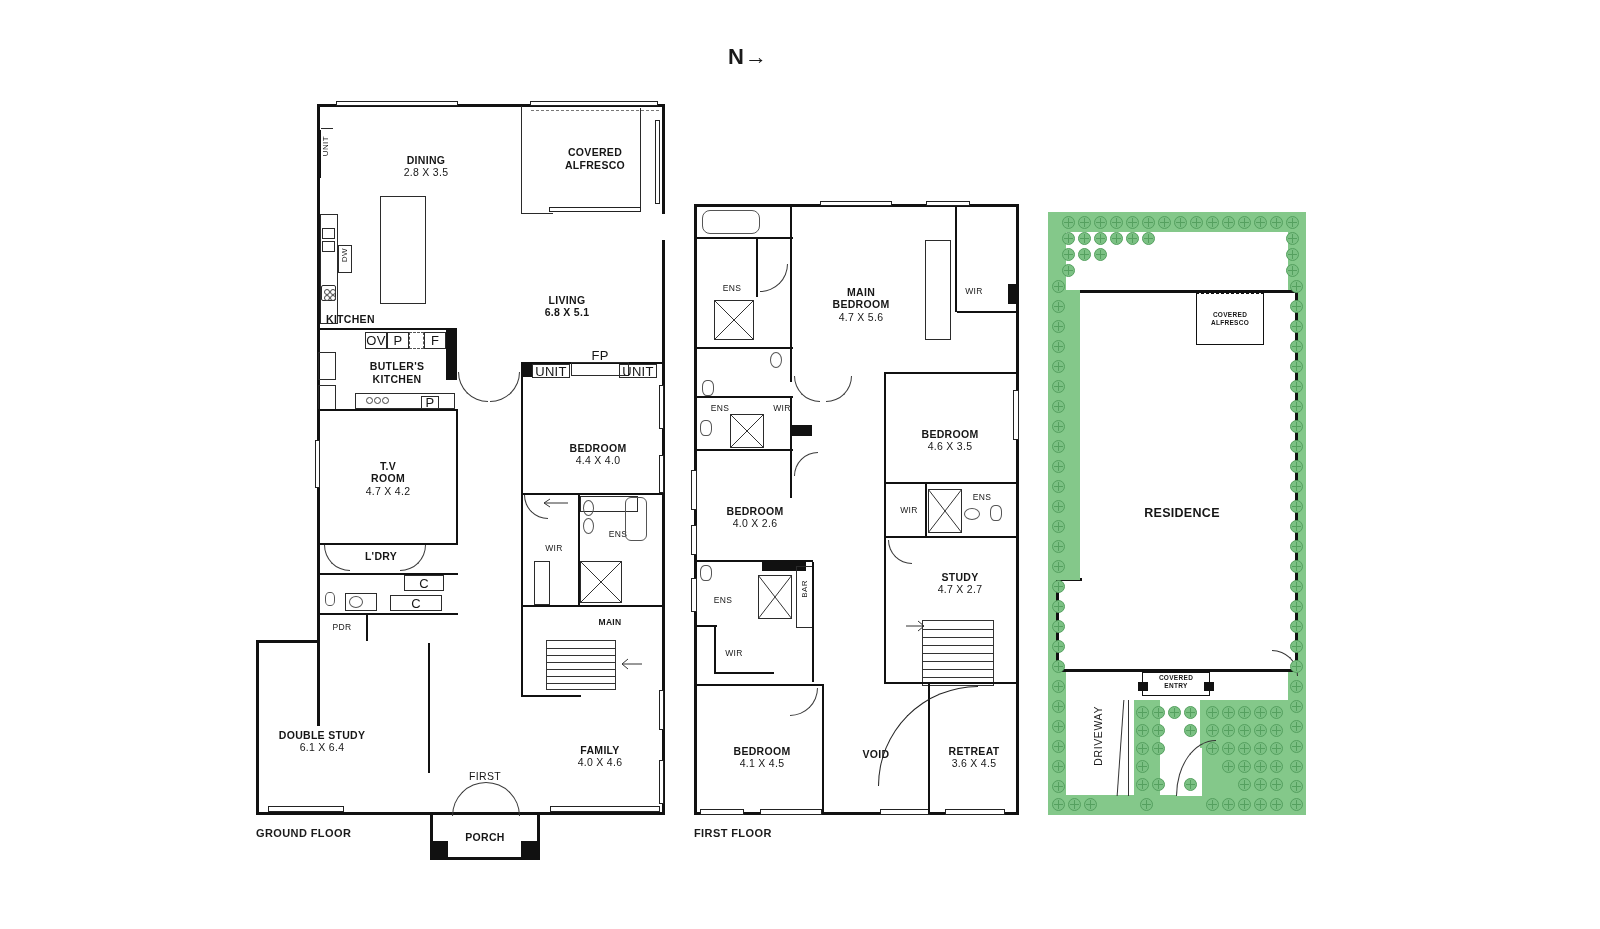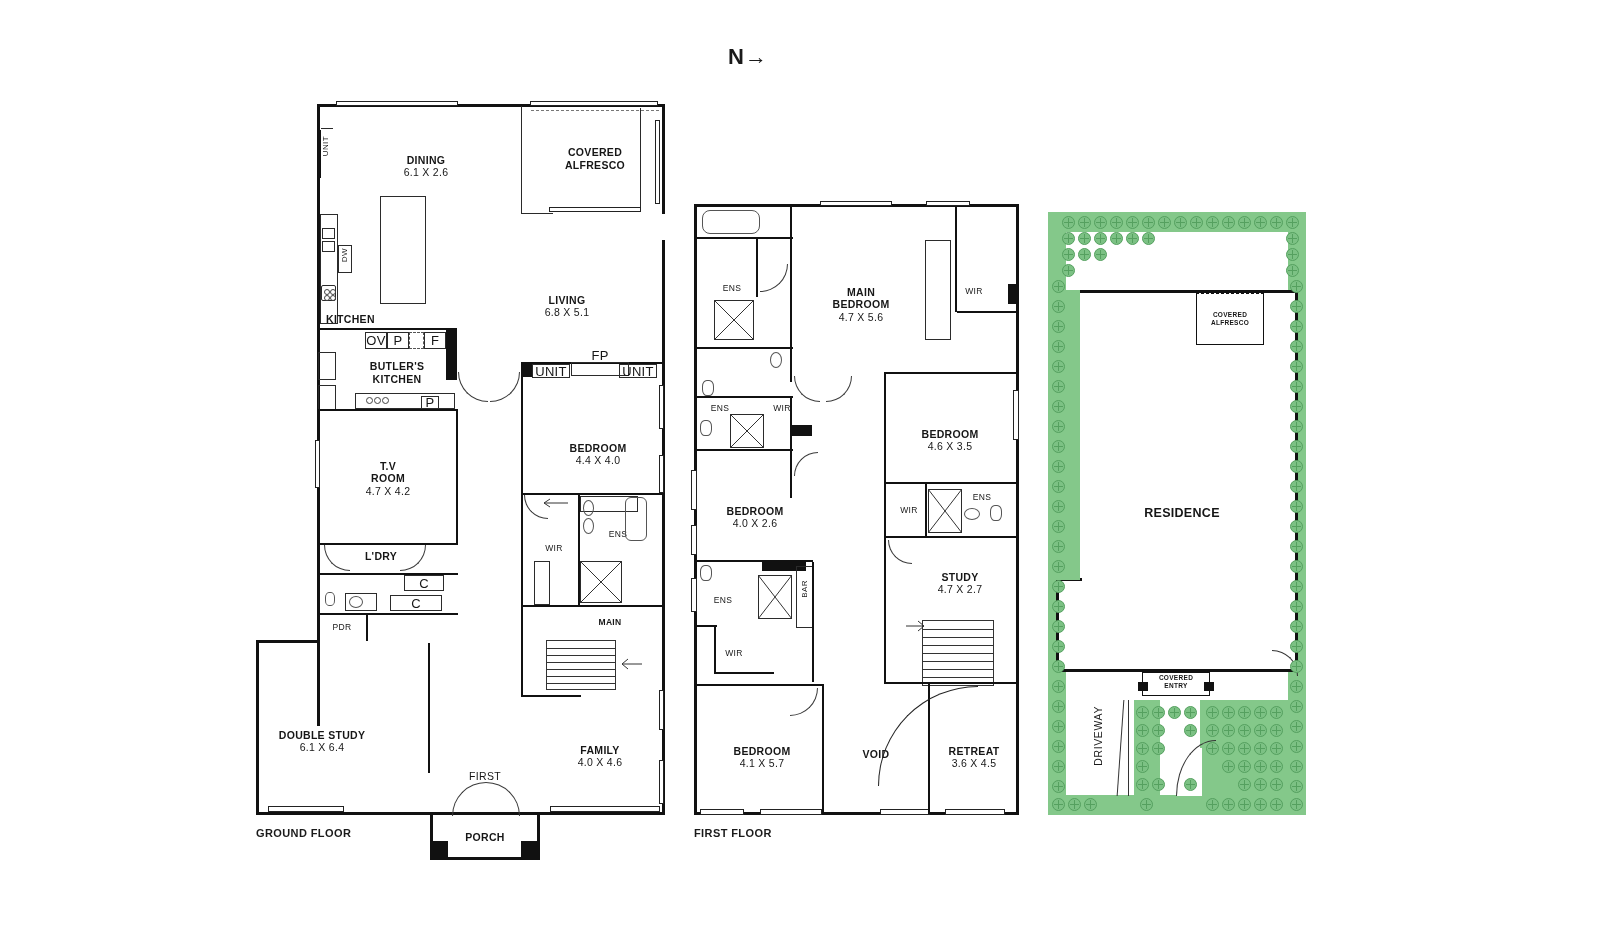--- a/index.html
+++ b/index.html
@@ -122,36 +122,36 @@
     <div class="win" style="left:336px; top:101px; width:122px; height:5px;"></div>
     <div class="win" style="left:530px; top:101px; width:128px; height:5px;"></div>
     <div class="win" style="left:268px; top:806px; width:76px; height:6px;"></div>
     <div class="win" style="left:550px; top:806px; width:110px; height:6px;"></div>
 
     <div class="wall" style="left:318px; top:130px; width:3px; height:48px;"></div>
     <div class="thin" style="left:321px; top:128px; width:12px; height:1px;"></div>
     <div class="vert" style="left:321px; top:136px;">UNIT</div>
 
     <div class="lbl b" style="left:380px; top:141px; width:92px;">
-      <span>DINING</span><br><span style="font-weight:normal">6.1 X 2.6</span>
+      <span>DINING</span><br><span style="font-weight:normal">2.8 X 3.5</span>
     </div>
 
     <div class="box" style="left:380px; top:196px; width:46px; height:108px;"></div>
 
     <div class="thin" style="left:521px; top:106px; width:1px; height:108px;"></div>
     <div class="thin" style="left:521px; top:213px; width:32px; height:1px;"></div>
     <div class="boxt" style="left:531px; top:110px; width:128px; height:102px; border-style:dashed; border-color:#777; border-width:1px 0 0 0;"></div>
     <div class="thin" style="left:640px; top:108px; width:1px; height:104px;"></div>
     <div class="win" style="left:549px; top:207px; width:92px; height:5px;"></div>
     <div class="win" style="left:655px; top:120px; width:5px; height:84px;"></div>
     <div class="lbl b" style="left:540px; top:146px; width:110px;">COVERED
 ALFRESCO</div>
 
     <div class="lbl b" style="left:512px; top:281px; width:110px;">
-      <span>LIVING</span><br><span style="font-weight:normal">6.8 X 5.1</span>
+      <span>LIVING</span><br><span style="font-weight:bold">6.8 X 5.1</span>
     </div>
 
     <div class="box" style="left:320px; top:214px; width:18px; height:110px;"></div>
     <div class="box" style="left:338px; top:245px; width:14px; height:28px;"></div>
     <div class="vert sm" style="left:340px; top:248px;">DW</div>
     <div class="box" style="left:322px; top:228px; width:13px; height:11px;"></div>
     <div class="box" style="left:322px; top:241px; width:13px; height:11px;"></div>
     <div class="box" style="left:321px; top:285px; width:15px; height:16px; border-radius:2px;"></div>
     <div style="position:absolute;left:324px;top:289px;width:4px;height:4px;border:1px solid #444;border-radius:50%;"></div>
     <div style="position:absolute;left:330px;top:289px;width:4px;height:4px;border:1px solid #444;border-radius:50%;"></div>
@@ -419,21 +419,21 @@
           <line x1="2" y1="6" x2="20" y2="6" stroke="#333" stroke-width="1"></line>
           <polyline points="14,1 20,6 14,11" fill="none" stroke="#333" stroke-width="1"></polyline>
         </svg>
     </div>
     <div class="wall" style="left:884px; top:682px; width:135px; height:2px;"></div>
 
     <div class="wall" style="left:694px; top:684px; width:130px; height:2px;"></div>
     <div class="wall" style="left:822px; top:684px; width:2px; height:130px;"></div>
     <div class="wall" style="left:928px; top:684px; width:2px; height:130px;"></div>
     <div class="lbl b" style="left:712px; top:732px; width:100px;">
-      <span>BEDROOM</span><br><span style="font-weight:normal">4.1 X 5.7</span>
+      <span>BEDROOM</span><br><span style="font-weight:normal">4.1 X 4.5</span>
     </div>
     <div class="lbl b" style="left:830px; top:748px; width:92px;">VOID</div>
     <div class="lbl b" style="left:928px; top:732px; width:92px;">
       <span>RETREAT</span><br><span style="font-weight:normal">3.6 X 4.5</span>
     </div>
 
     <div class="swing" style="left:878px; top:686px; width:100px; height:100px; border-width:1px 0 0 1px; border-radius:100% 0 0 0; border-color:#222;"></div>
 
     <div class="swing" style="left:760px; top:264px; width:28px; height:28px; border-width:0 1px 1px 0; border-radius:0 0 100% 0;"></div>
     <div class="swing" style="left:794px; top:376px; width:26px; height:26px; border-width:0 0 1px 1px; border-radius:0 0 0 100%;"></div>

